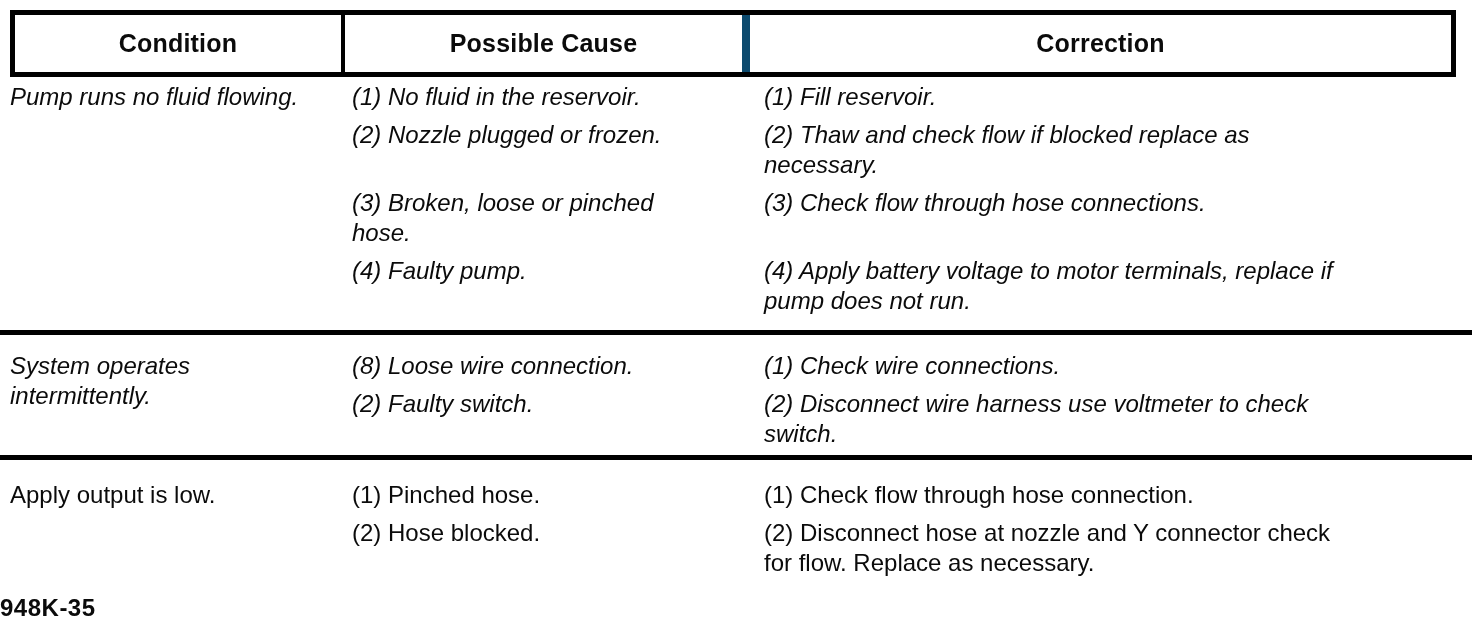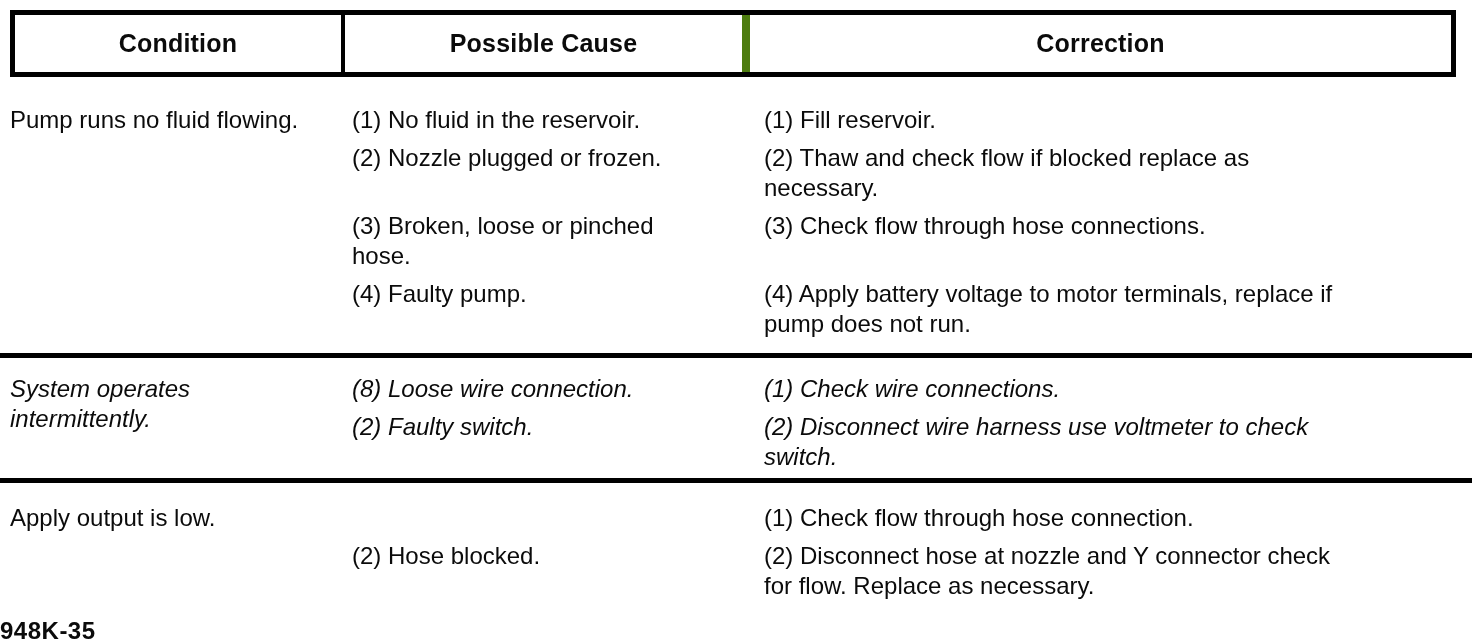--- a/index.html
+++ b/index.html
@@ -29,31 +29,31 @@
   .header-cell {
     display: flex;
     align-items: center;
     justify-content: center;
     font-weight: bold;
     font-size: 25px;
     letter-spacing: 0.2px;
     text-align: center;
   }
   .header-cell.c1 { border-right: 4px solid #000; }
-  .header-cell.c2 { border-right: 8px solid #4d7c0f; }
+  .header-cell.c2 { border-right: 8px solid #0c4a6e; }
   
   .trouble-row {
     display: grid;
     grid-template-columns: 336px 408px 1fr;
     row-gap: 8px;
     padding: 16px 6px 10px 8px;
     font-size: 24px;
     line-height: 30px;
   }
-  .trouble-row.r1 { padding-top: 28px; padding-bottom: 14px; }
+  .trouble-row.r1 { padding-top: 5px; padding-bottom: 14px; font-style: italic; }
   .trouble-row.r2 { padding-top: 16px; padding-bottom: 6px; font-style: italic; }
   .trouble-row.r3 { padding-top: 20px; padding-bottom: 0; }
   .cell {
     margin: 0;
     white-space: pre-line;
   }
   .cond { grid-column: 1; padding-left: 2px; padding-right: 14px; }
   .cause { grid-column: 2; padding-left: 8px; padding-right: 10px; }
   .corr { grid-column: 3; padding-left: 12px; padding-right: 6px; }
   
@@ -107,20 +107,21 @@
     <p class="cell cause" style="grid-row:2">(2) Faulty switch.</p>
     <p class="cell corr" style="grid-row:1">(1) Check wire connections.</p>
     <p class="cell corr" style="grid-row:2">(2) Disconnect wire harness use voltmeter to check
 switch.</p>
   </div>
 
   <div class="row-sep"></div>
 
   <div class="trouble-row r3">
     <p class="cell cond" style="grid-row:1 / span 2">Apply output is low.</p>
+    <p class="cell cause" style="grid-row:1">(1) Pinched hose.</p>
     <p class="cell cause" style="grid-row:2">(2) Hose blocked.</p>
     <p class="cell corr" style="grid-row:1">(1) Check flow through hose connection.</p>
     <p class="cell corr" style="grid-row:2">(2) Disconnect hose at nozzle and Y connector check
 for flow. Replace as necessary.</p>
   </div>
 
   <div class="footer">948K-35</div>
 
 </div>
 

